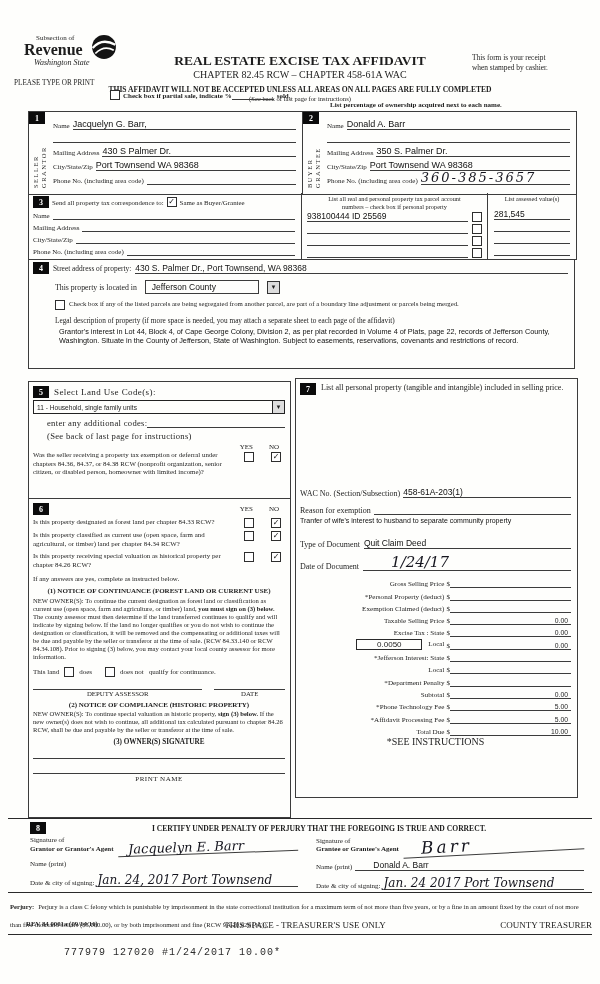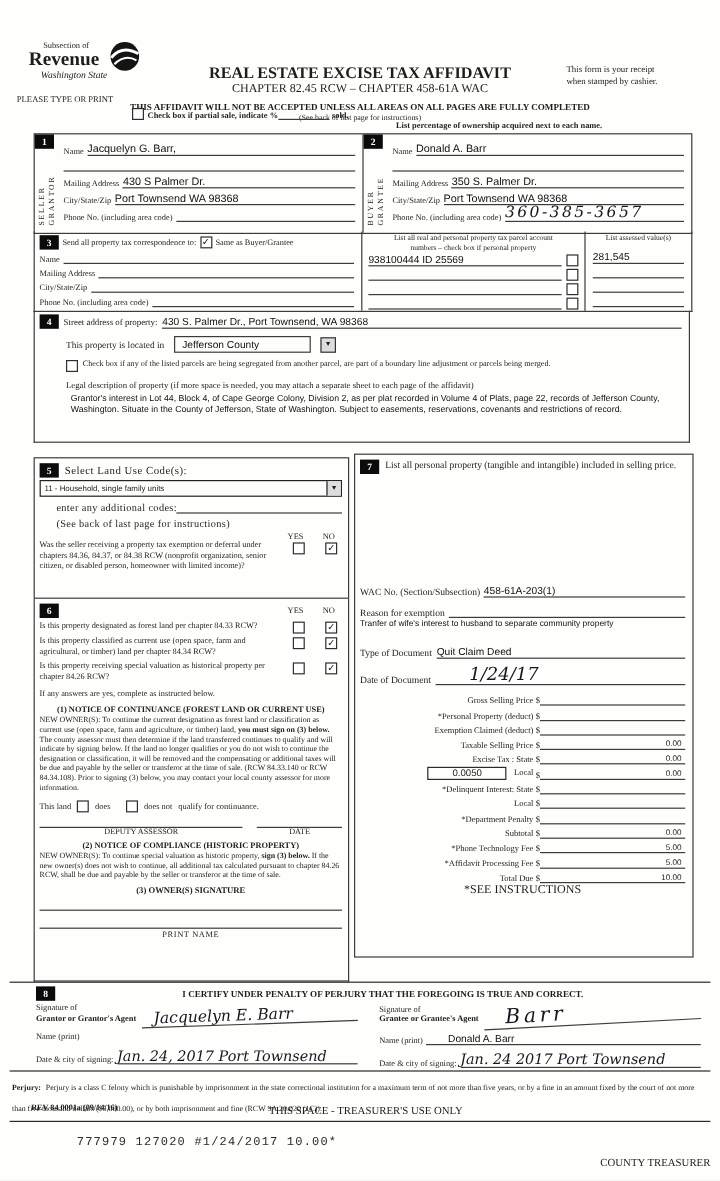--- a/index.html
+++ b/index.html
@@ -357,21 +357,21 @@
       </div>
       <div class="mrow">
         <span class="mlabel" style="display:flex;justify-content:flex-end;align-items:center;gap:6px;">
           <span class="ctr" style="border:1.4px solid #2a2a2a;width:64px;font-size:8px;font-family:'Liberation Sans',sans-serif;">0.0050</span>
           <span>Local</span>
         </span>
         <span>$</span>
         <span class="mline">0.00</span>
       </div>
       <div class="mrow">
-        <span class="mlabel">*Delinquent Interest: State</span>
+        <span class="mlabel">*Jefferson Interest: State</span>
         <span>$</span>
         <span class="mline"></span>
       </div>
       <div class="mrow">
         <span class="mlabel">Local</span>
         <span>$</span>
         <span class="mline"></span>
       </div>
       <div class="mrow">
         <span class="mlabel">*Department Penalty</span>
@@ -447,18 +447,18 @@
   </div>
 
   <div class="abs" style="left:8px;top:892px;width:584px;border-top:1px solid #2a2a2a;border-bottom:1.4px solid #2a2a2a;padding:2px 2px 3px 2px;box-sizing:border-box;">
     <span class="b tiny">Perjury:</span>
     <span class="tiny">Perjury is a class C felony which is punishable by imprisonment in the state correctional institution for a maximum term of not more than five years, or by a fine in an amount fixed by the court of not more than five thousand dollars ($5,000.00), or by both imprisonment and fine (RCW 9A.20.020 (1C)).</span>
   </div>
 
   <div class="abs" style="left:8px;top:920px;width:584px;display:flex;align-items:flex-start;">
     <span class="b" style="font-size:6.8px;width:160px;padding-left:18px;box-sizing:border-box;">REV 84 0001a (09/14/16)</span>
     <span class="ctr" style="flex:1;font-size:9px;">THIS SPACE - TREASURER'S USE ONLY</span>
-    <span style="width:150px;text-align:right;font-size:9px;margin-top:44px;">COUNTY TREASURER</span>
+    <span style="width:150px;text-align:right;font-size:9px;">COUNTY TREASURER</span>
   </div>
 
   <div class="abs mono" style="left:64px;top:947px;font-size:10px;letter-spacing:1px;color:#2b2b2b;">777979 127020 #1/24/2017 10.00*</div>
 
 </div>
 
 </body></html>

